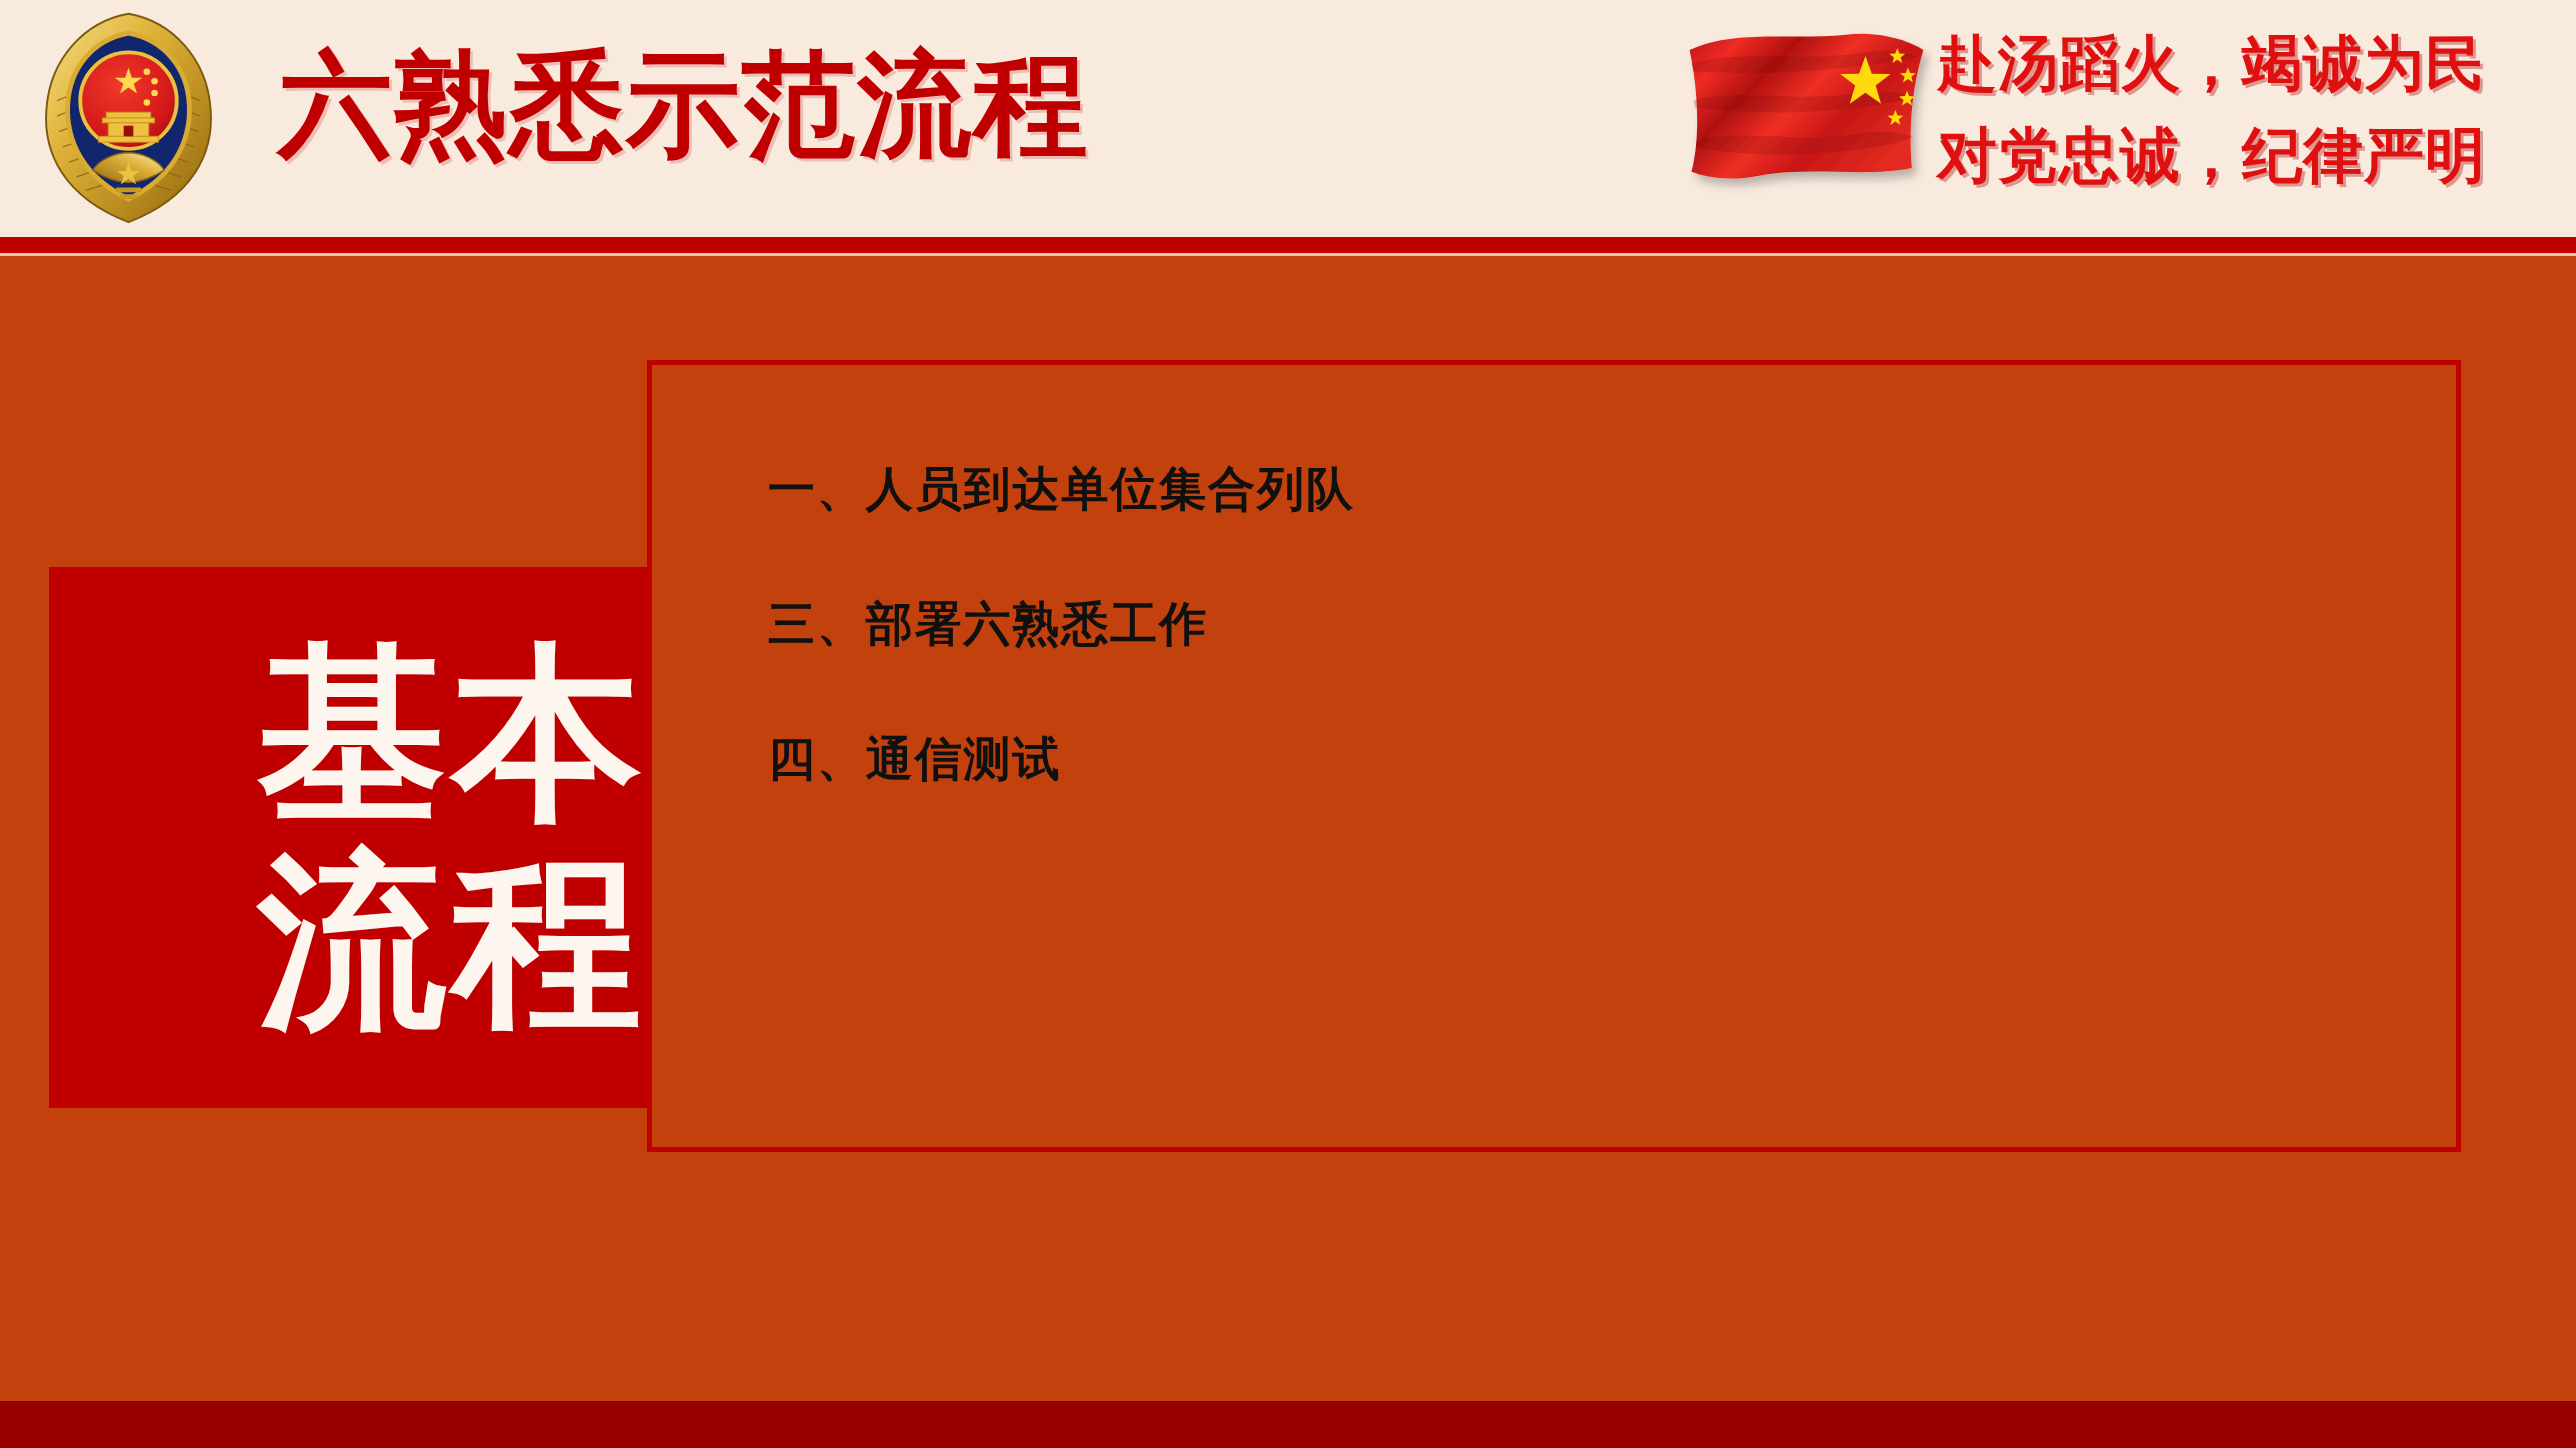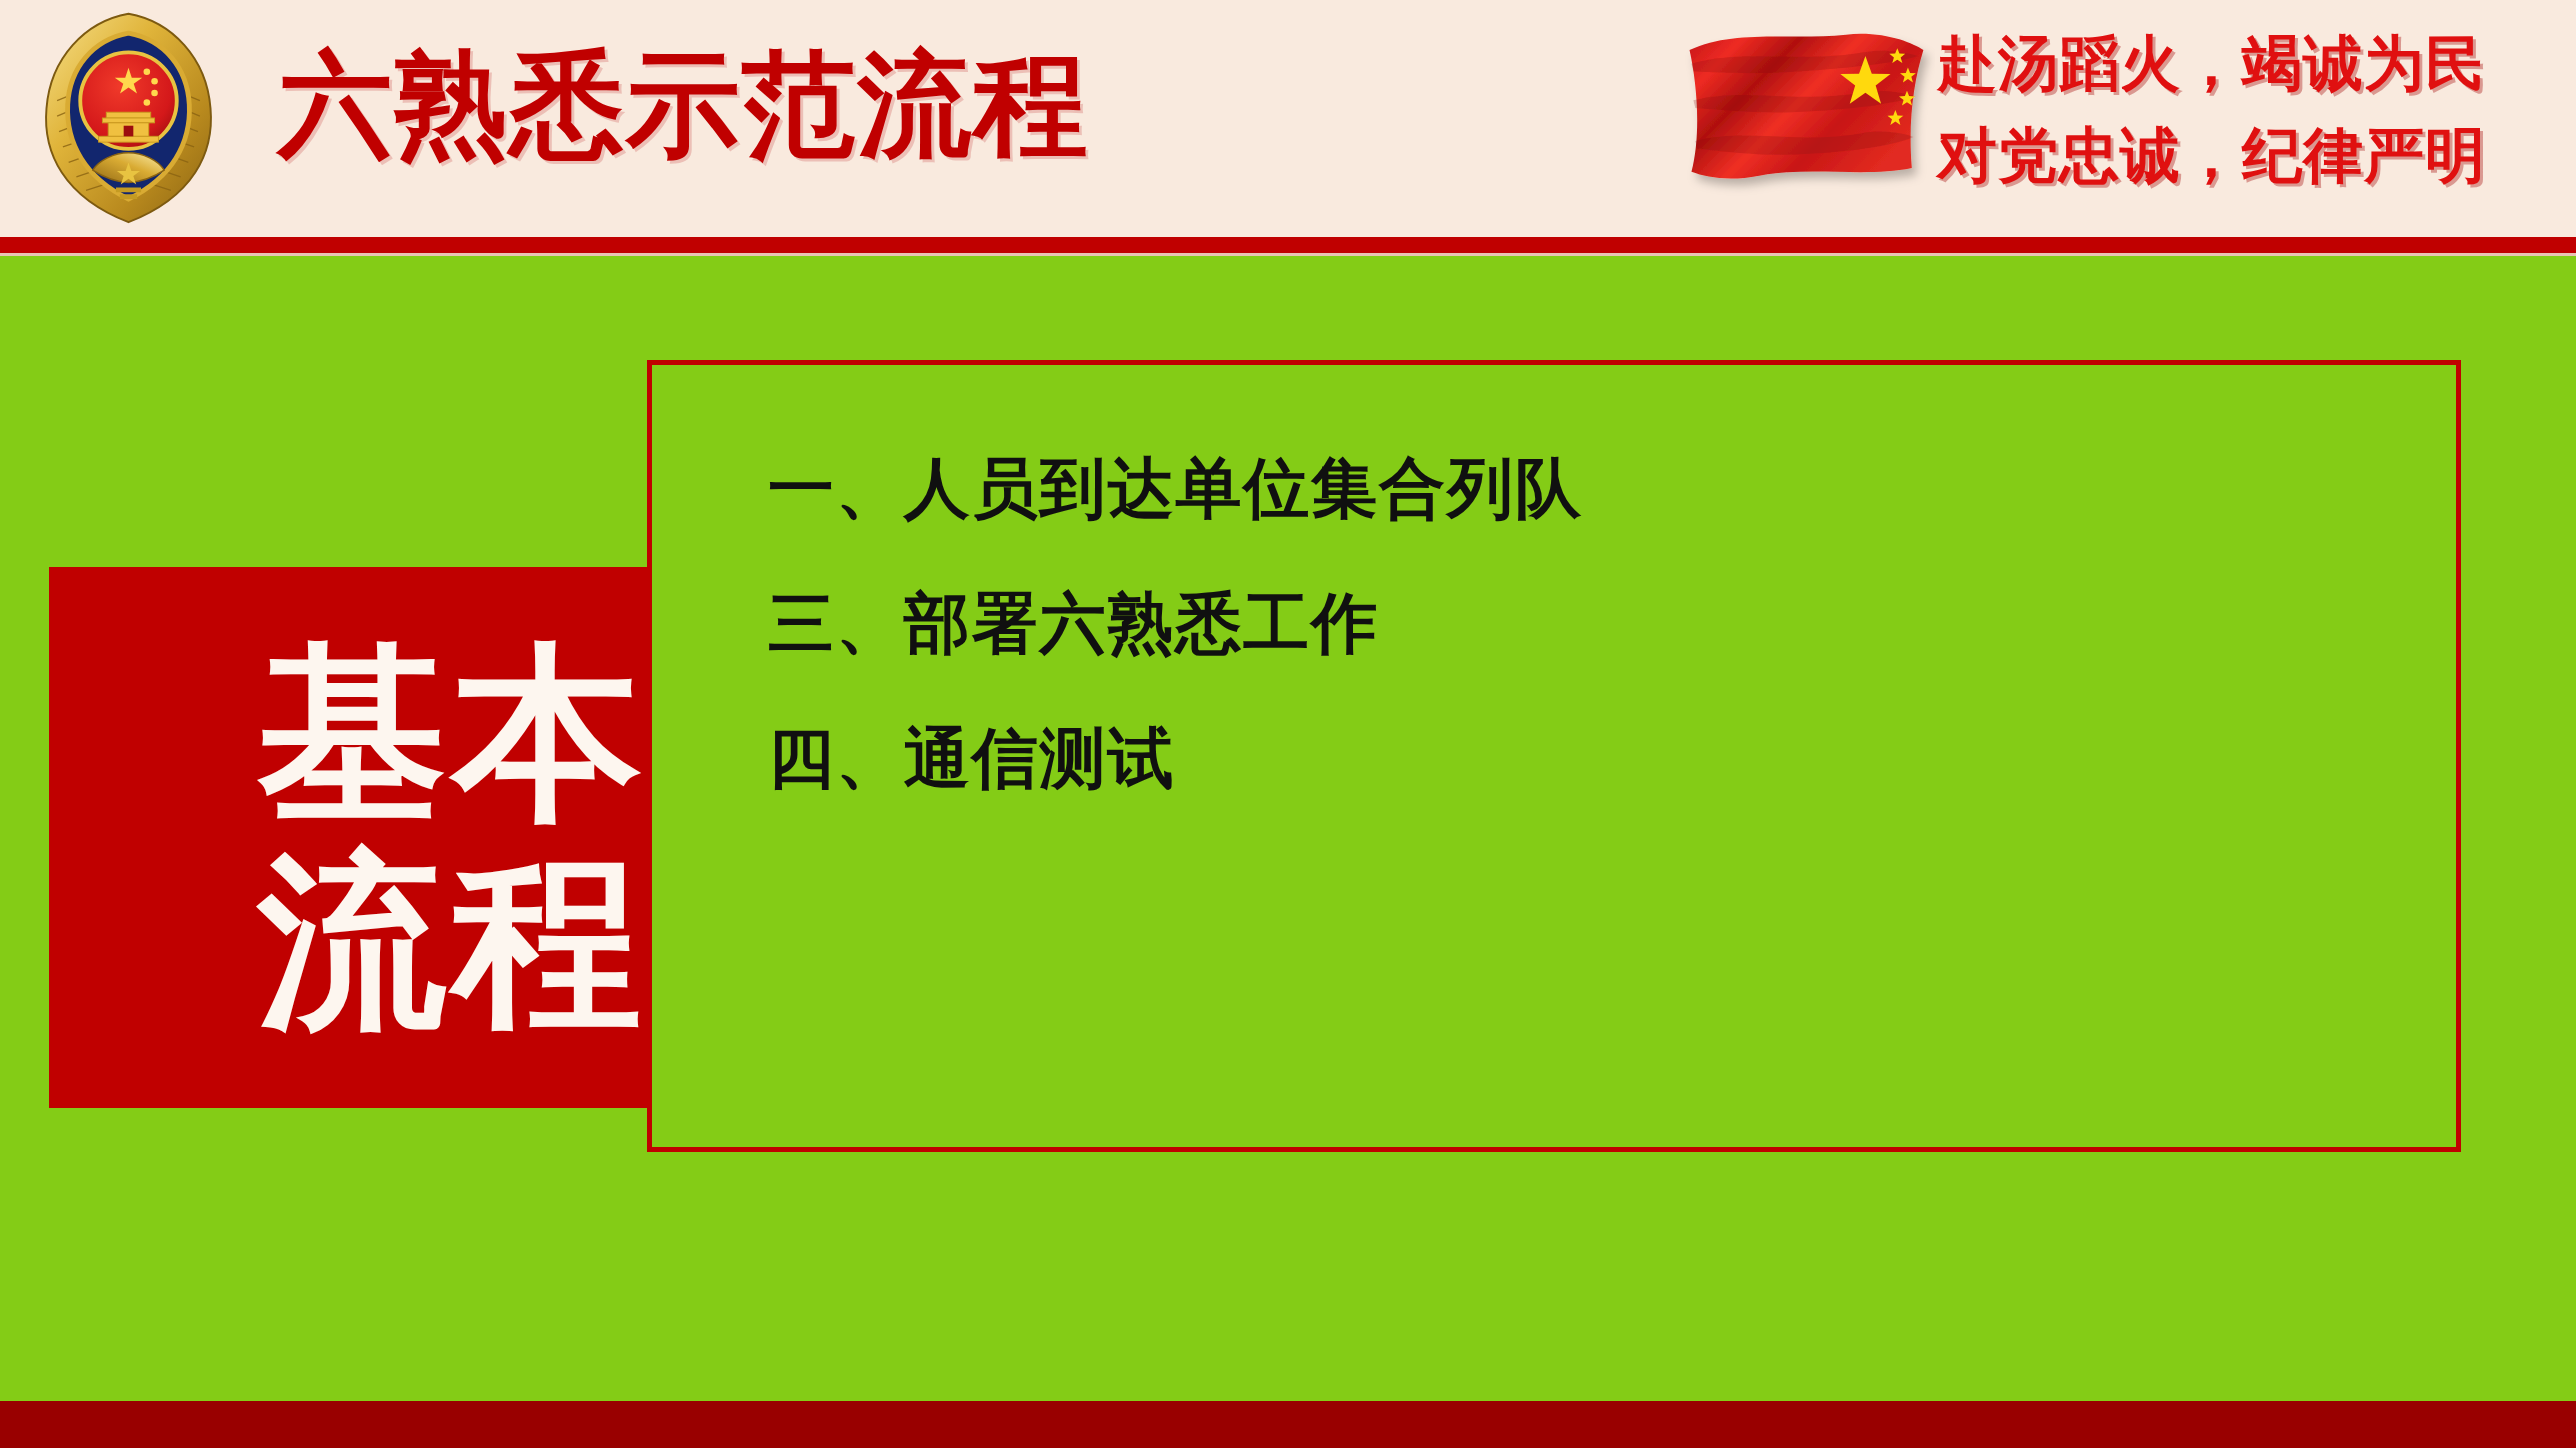--- a/index.html
+++ b/index.html
@@ -4,21 +4,21 @@
 <style>
   html, body {
     margin: 0;
     padding: 0;
     background: #ffffff;
   }
   .slide {
     position: relative;
     width: 2576px;
     height: 1449px;
-    background: #84cc16;
+    background: #c2410c;
     overflow: hidden;
     font-family: "Liberation Sans", "DejaVu Sans", sans-serif;
   }
 
   
   .header {
     position: absolute;
     left: 0;
     top: 0;
     width: 2576px;
@@ -134,21 +134,21 @@
   }
   .content-list {
     list-style: none;
     margin: 0;
     padding: 0;
   }
   .content-item {
     color: #101010;
     font-family: "DejaVu Serif", "Liberation Serif", serif;
     font-weight: 700;
-    font-size: 66px;
+    font-size: 47px;
     line-height: 135px;
     letter-spacing: 1.9px;
     white-space: nowrap;
   }
 
   
   .footer-bar {
     position: absolute;
     left: 0;
     top: 1401px;

